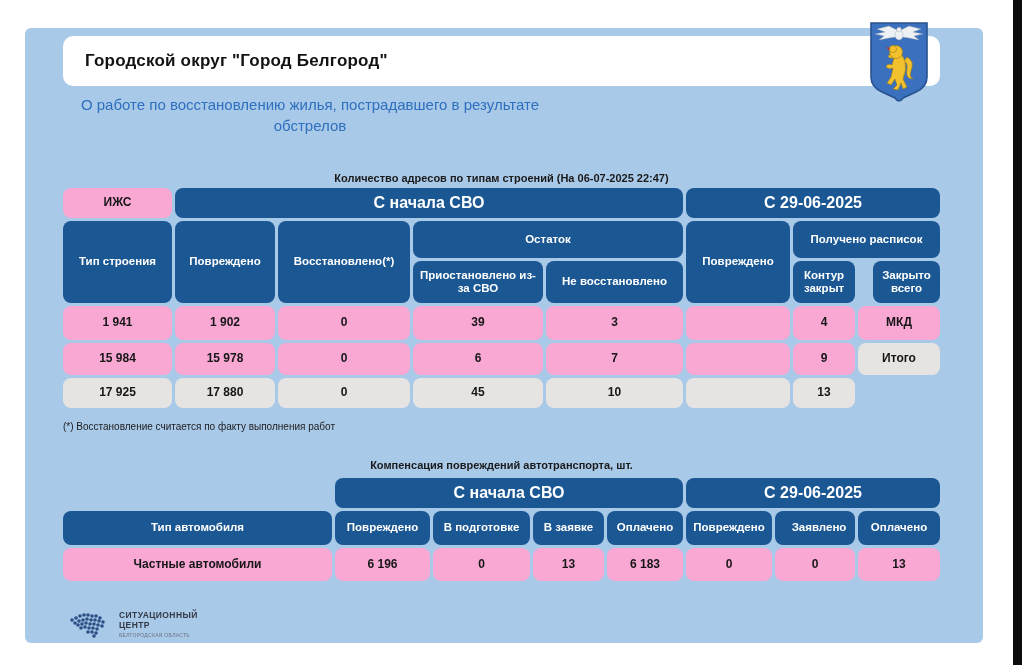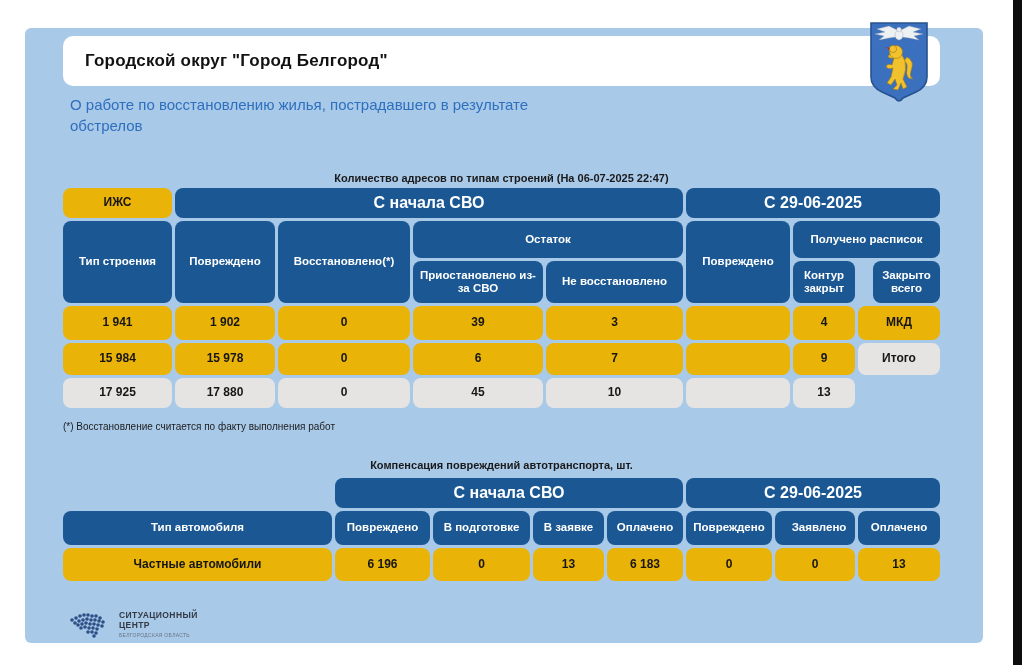--- a/index.html
+++ b/index.html
@@ -9,21 +9,21 @@
   .edge-strip { position:absolute; right:0; top:0; width:9px; height:665px; background:#0d0d0d; }
   .card { position:absolute; left:25px; top:28px; width:958px; height:615px;
           background:#a9c9e9; border-radius:6px; }
 
   
   .title-bar { position:absolute; left:63px; top:36px; width:877px; height:50px;
                background:#ffffff; border-radius:10px; display:flex; align-items:center;
                padding-left:22px; }
   .title-bar h1 { font-size:17px; font-weight:bold; color:#121212; letter-spacing:.2px; }
   .subtitle { position:absolute; left:70px; top:94px; width:480px; font-size:15px;
-              font-weight:500; color:#2e6fbe; line-height:21px; }
+              font-weight:500; color:#2e6fbe; line-height:21px;text-align:center; }
 
   .coat { position:absolute; left:868px; top:22px; }
 
   
   .tbl-title { position:absolute; left:63px; width:877px; text-align:center;
                font-size:11px; font-weight:600; color:#1a1a1a; }
   #t1-title { top:172px; }
   #t2-title { top:459px; }
   .footnote { position:absolute; left:63px; top:421px; font-size:10px; color:#1c1c1c; }
 
@@ -33,21 +33,21 @@
             grid-template-columns:109px 100px 132px 130px 137px 104px 62px 82px;
             grid-template-rows:30px 37px 42px 34px 32px 30px; }
   #table2 { left:63px; top:478px; width:877px;
             grid-template-columns:269px 95px 97px 71px 76px 86px 80px 82px;
             grid-template-rows:30px 34px 33px; }
 
   .c { display:flex; align-items:center; justify-content:center; text-align:center;
        border-radius:8px; line-height:1.15; padding:2px 4px; }
   .h { background:#1a5793; color:#ffffff; font-weight:bold; font-size:11.5px; }
   .g { font-size:16px; }
-  .d { background:#eab308; color:#161616; font-weight:bold; font-size:12px; }
+  .d { background:#f9a8d4; color:#161616; font-weight:bold; font-size:12px; }
   .tot { background:#e5e4e2; }
 
   
   .t1-g1 { grid-column:2/6; grid-row:1; }
   .t1-g2 { grid-column:6/9; grid-row:1; }
   .t1-type { grid-column:1; grid-row:2/4; }
   .t1-dam { grid-column:2; grid-row:2/4; }
   .t1-res { grid-column:3; grid-row:2/4; }
   .t1-ost { grid-column:4/6; grid-row:2; }
   .t1-susp { grid-column:4; grid-row:3; }

